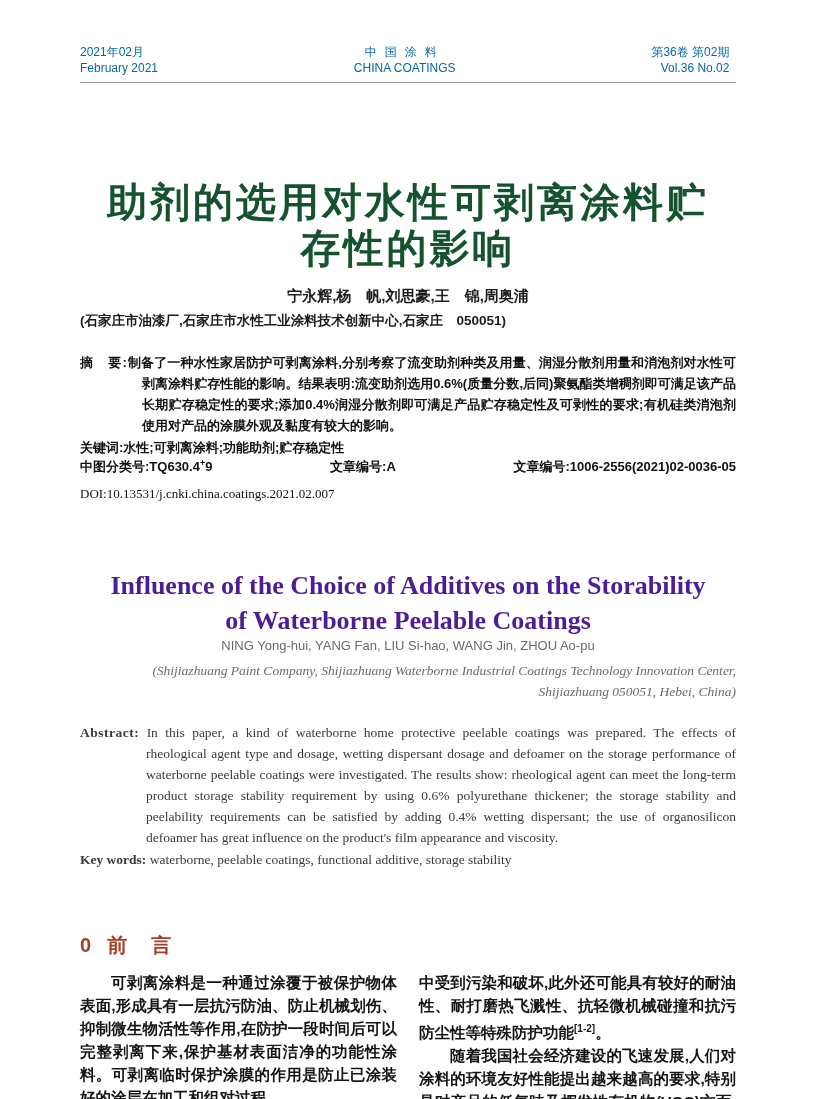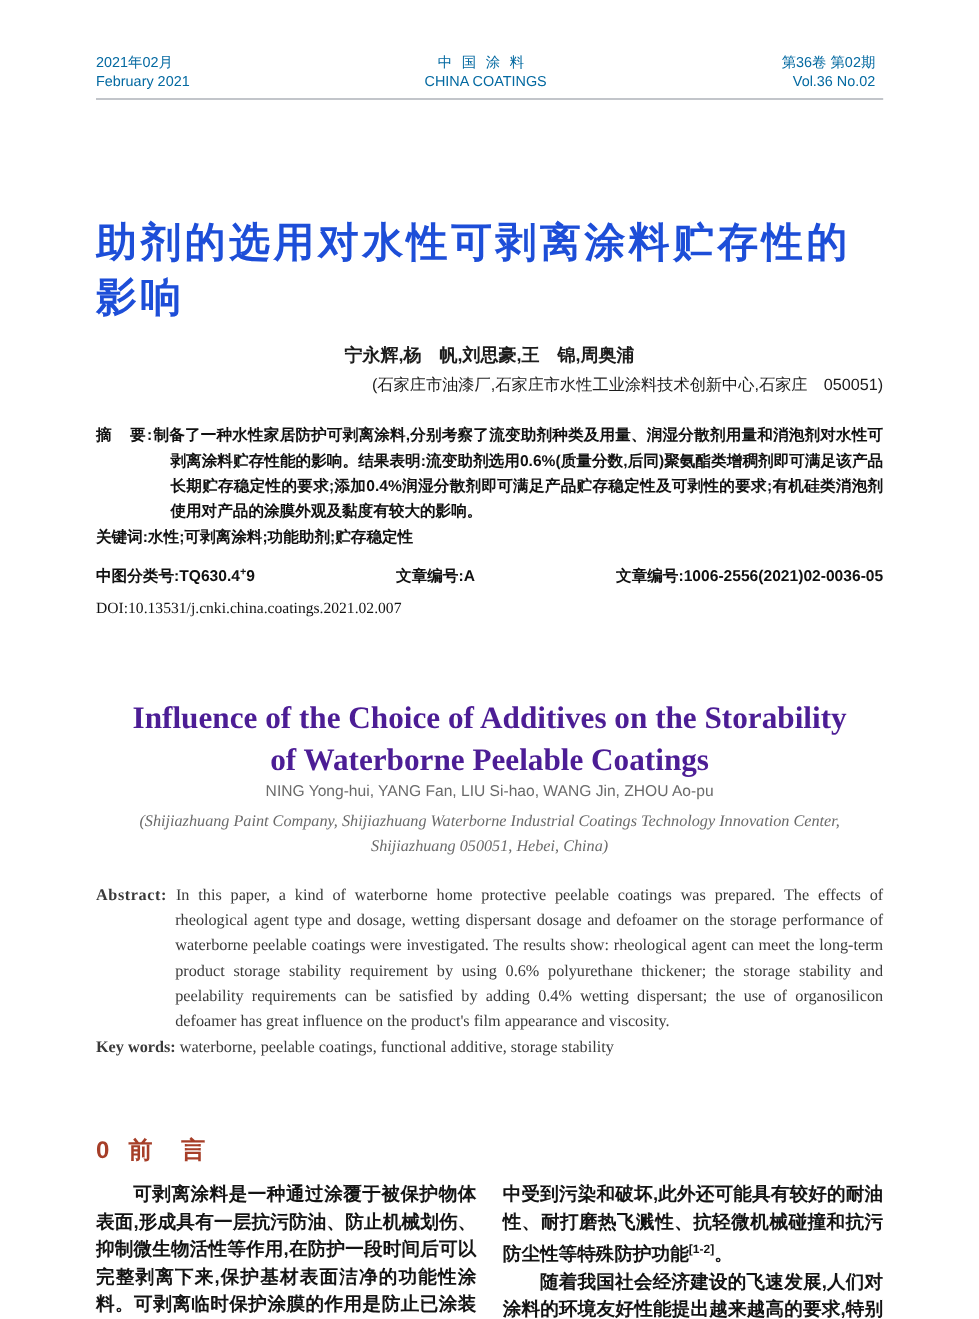--- a/index.html
+++ b/index.html
@@ -23,62 +23,61 @@
   }
   .jheader .hblock { width: 33%; }
   .jheader .hleft { text-align: left; }
   .jheader .hcenter { text-align: center; }
   .jheader .hcenter .cn { letter-spacing: 8px; }
   .jheader .hright { text-align: right; }
 
   
   .title-cn {
     margin-top: 96px;
-    text-align: left;
-    color: #1d4ed8;
-    font-size: 34px; font-weight: 700;
+    text-align: center;
+    color: #14532d;
+    font-size: 40px; font-weight: 700;
     line-height: 46px; letter-spacing: 3px;
   }
   .title-cn .tw { max-width: 640px; display: inline-block; }
 
   .authors-cn { margin-top: 16px; text-align: center; font-size: 15px; color: #1c1c1c; font-weight: 600; }
-  .affil-cn   { margin-top: 6px;  text-align: right; font-size: 13.5px; color: #1c1c1c; font-weight: 400; }
+  .affil-cn   { margin-top: 6px;  text-align: left; font-size: 13.5px; color: #1c1c1c; font-weight: 700; }
 
   
   .abs-cn {
     margin-top: 22px;
     font-size: 13px; line-height: 21px; color: #111;
     font-weight: 600;
     text-align: justify;
   }
   .abs-cn .hang { padding-left: 62px; text-indent: -62px; }
   .abs-cn .lbl { letter-spacing: 1px; }
   .kw-cn { margin-top: 1px; font-size: 13px; line-height: 21px; color: #111; font-weight: 600; }
 
   
   .meta-row {
-    margin-top: 13px;
     display: flex; justify-content: space-between;
     font-size: 13px; color: #111; font-weight: 600;
   }
   .meta-row sup { font-size: 9px; }
   .doi-line { margin-top: 10px; font-family: "Liberation Serif", serif; font-size: 13px; color: #111; }
 
   
   .title-en {
     margin-top: 66px;
     text-align: center;
     font-family: "Liberation Serif", serif;
     font-weight: 700; font-size: 26px; line-height: 35px;
     color: #4c1d95;
   }
   .title-en .tw { max-width: 600px; display: inline-block; }
   .authors-en { margin-top: 0; text-align: center; font-size: 13px; color: #6a6a6a; }
   .affil-en {
-    margin-top: 7px; text-align: center;
+    margin-top: 7px; text-align: right;
     font-family: "Liberation Serif", serif; font-style: italic;
     font-size: 13.5px; line-height: 21px; color: #6a6a6a;
   }
   .affil-en .tw { max-width: 640px; display: inline-block; }
 
   
   .abs-en {
     margin-top: 16px;
     font-family: "Liberation Serif", serif;
     font-size: 13.5px; line-height: 21px; color: #3a3a3a;

